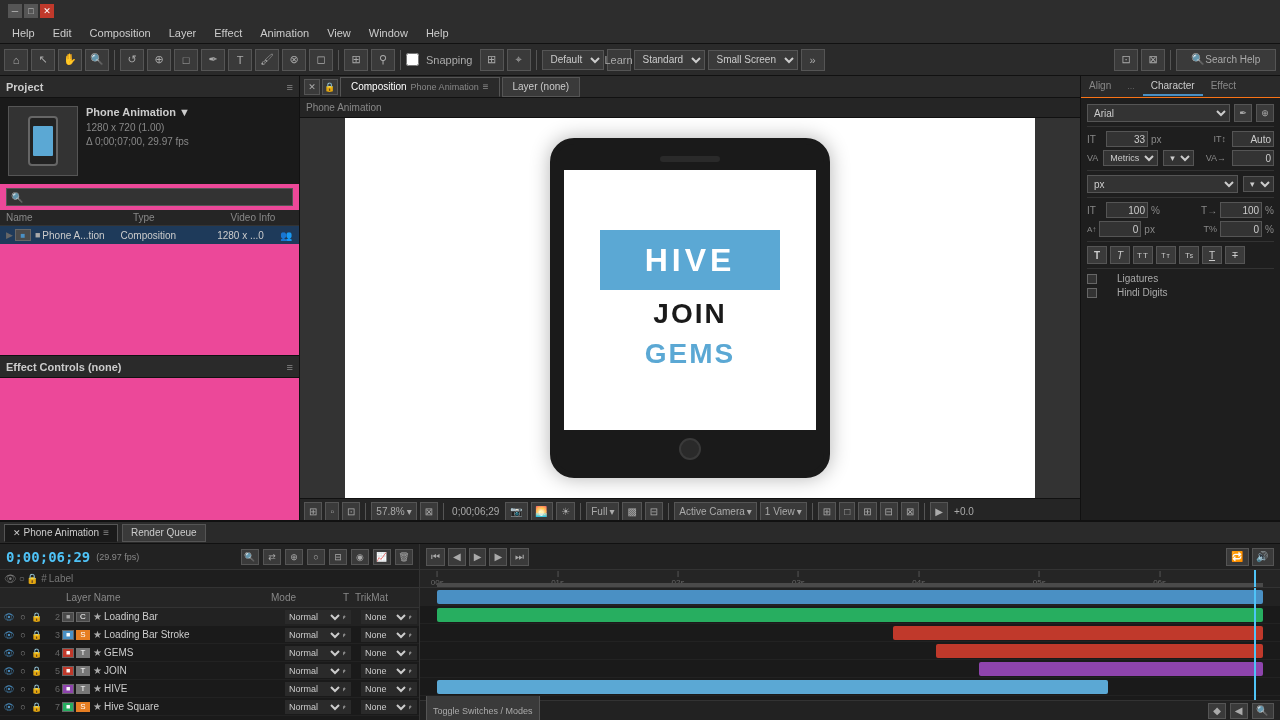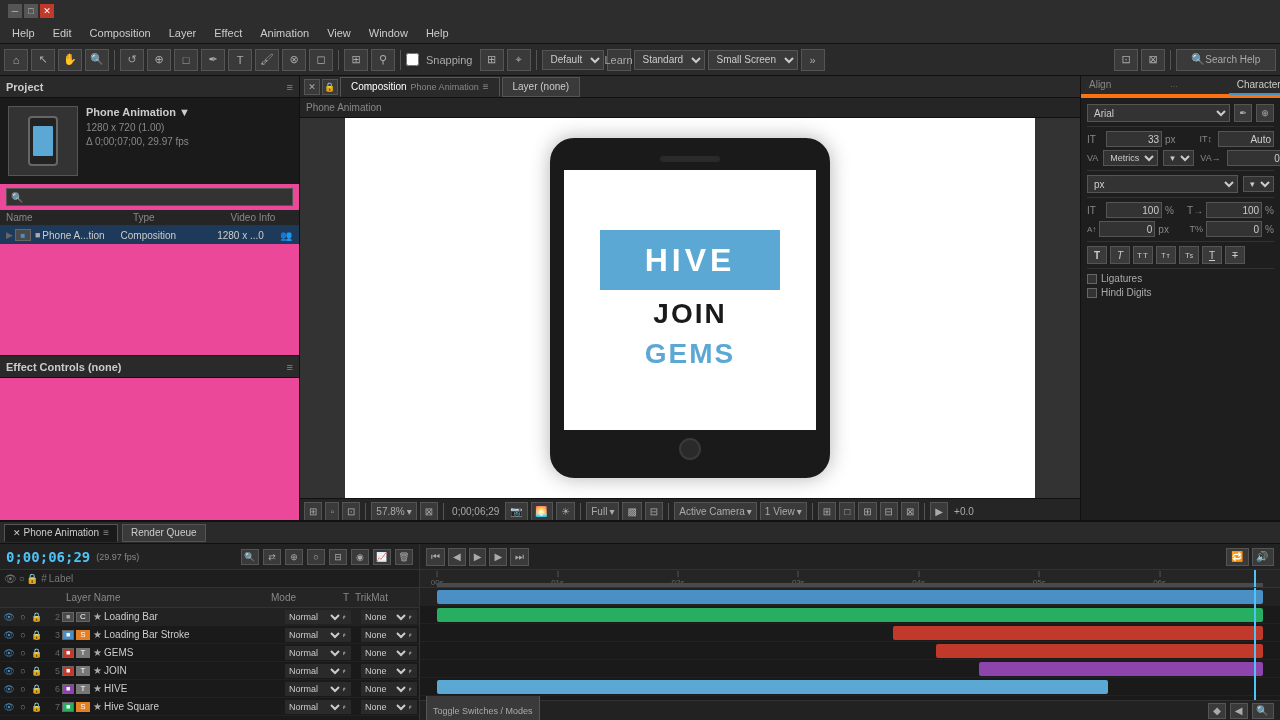--- a/index.html
+++ b/index.html
@@ -373,23 +373,22 @@
       flex-direction: column;
       border-left: 1px solid #111;
       flex-shrink: 0;
     }
 
     #right-tabs {
       height: 22px;
       background: #2a2a2a;
       display: flex;
       align-items: center;
-      border-bottom: 4px solid #f97316;
-      flex-shrink: 0;
-      gap: 43px;
+      border-bottom: 1px solid #f97316;
+      flex-shrink: 0;
     }
     .right-tab {
       padding: 3px 8px;
       font-size: 10px;
       color: #888;
       cursor: pointer;
       border-bottom: 2px solid transparent;
     }
     .right-tab.active { color: #ccc; border-bottom-color: #4a90c4; }
 
@@ -436,21 +435,21 @@
     .color-bg { position: absolute; bottom: 0; right: 0; width: 18px; height: 14px; border: 1px solid #666; }
 
     .char-input-row {
       display: flex;
       align-items: center;
       margin-bottom: 3px;
       gap: 3px;
     }
     .char-label { color: #888; font-size: 10px; width: 16px; flex-shrink: 0; }
     .char-input {
-      width: 56px;
+      width: 42px;
       height: 16px;
       background: #333;
       border: 1px solid #555;
       color: #ccc;
       font-size: 10px;
       text-align: right;
       padding: 0 2px;
     }
     .char-unit { color: #888; font-size: 10px; }
     .char-dropdown-sm {
@@ -478,21 +477,21 @@
       font-size: 10px;
       display: flex;
       align-items: center;
       justify-content: center;
       cursor: pointer;
     }
 
     .char-check-row {
       display: flex;
       align-items: center;
-      gap: 4px;
+      gap: 20px;
       margin-bottom: 3px;
     }
     .char-checkbox {
       width: 10px;
       height: 10px;
       border: 1px solid #666;
       background: #333;
     }
     .char-check-label { color: #aaa; font-size: 10px; }
 

